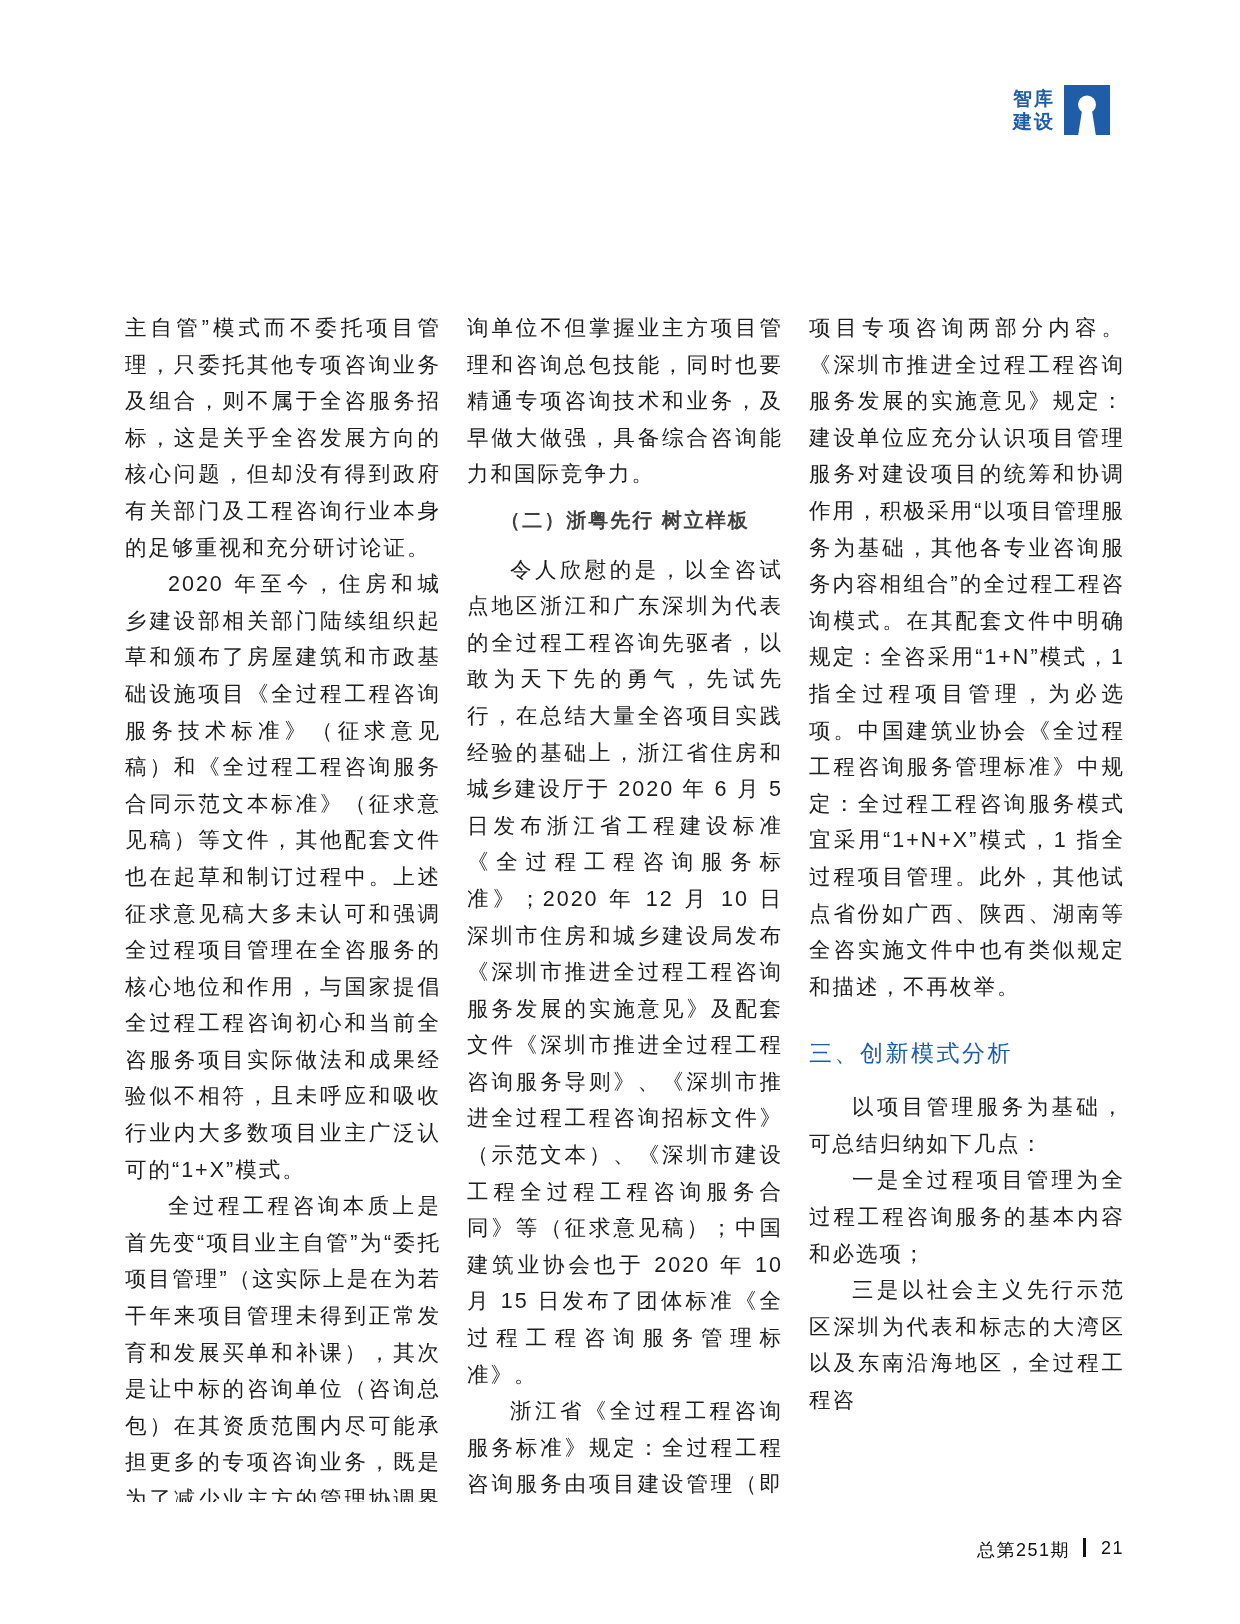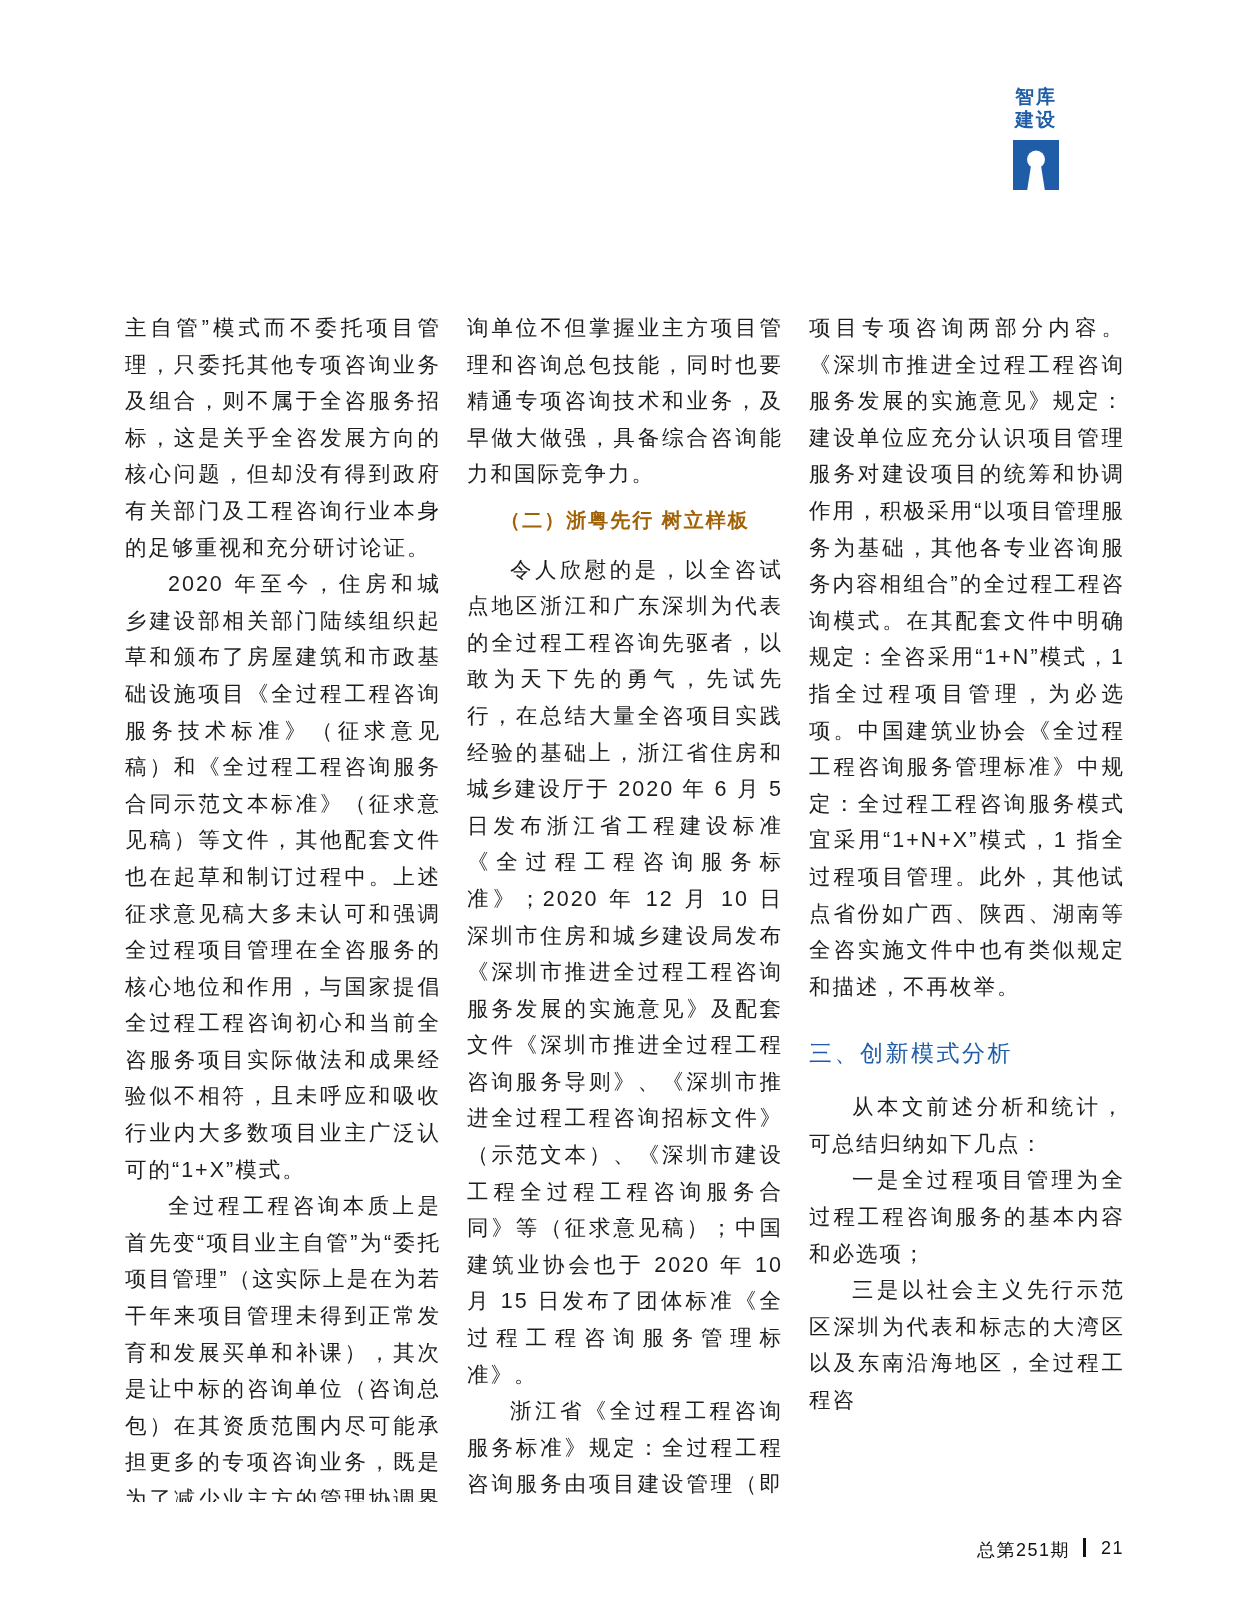--- a/index.html
+++ b/index.html
@@ -4,42 +4,42 @@
 <style>
   html,body{margin:0;padding:0;}
   body{
     width:1240px;height:1624px;position:relative;background:#ffffff;
     font-family:"Liberation Sans","DejaVu Sans",sans-serif;
     -webkit-font-smoothing:antialiased;
   }
   .page{position:absolute;inset:0;background:#ffffff;overflow:hidden;}
 
   
-  .logo{position:absolute;left:1013px;top:85px;display:flex;align-items:center;gap:9px;flex-direction:column;}
+  .logo{position:absolute;left:1013px;top:85px;display:flex;align-items:center;gap:9px;}
   .logo-text{
     color:#1f5da8;font-weight:bold;font-size:19px;line-height:23px;
     letter-spacing:2px;text-align:left;white-space:pre-line;
   }
   .logo-icon{width:46px;height:50px;display:block;}
 
   
   .columns{
     position:absolute;left:125px;top:310px;width:1000px;height:1192px;
     display:flex;gap:26px;
   }
   .column{
     width:316px;height:100%;overflow:hidden;
     font-size:21.5px;line-height:36.6px;color:#1d1d1d;
     text-align:justify;text-justify:inter-character;letter-spacing:2px;
   }
   .col-p{margin:0;text-indent:2em;}
   .col-p.cont{text-indent:0;}
   .col-h-sub{
     font-weight:bold;font-size:20px;text-align:center;text-indent:0;
-    margin:9px 0 13px;letter-spacing:2px;color:#a16207;line-height:36.6px;
+    margin:9px 0 13px;letter-spacing:2px;color:#404040;line-height:36.6px;
   }
   .col-h-blue{
     font-weight:normal;font-size:23px;color:#1f5da8;text-align:left;text-indent:0;
     margin:29px 0 17px;letter-spacing:2.5px;line-height:38px;
   }
 
   
   .footer{
     position:absolute;top:1538px;right:116px;display:flex;align-items:flex-start;
     font-size:18px;color:#111111;letter-spacing:1.5px;
@@ -69,21 +69,21 @@
       </div>
     <div class="column">
         <div class="col-p cont">询单位不但掌握业主方项目管理和咨询总包技能，同时也要精通专项咨询技术和业务，及早做大做强，具备综合咨询能力和国际竞争力。</div>
         <div class="col-h-sub">（二）浙粤先行 树立样板</div>
         <div class="col-p">令人欣慰的是，以全咨试点地区浙江和广东深圳为代表的全过程工程咨询先驱者，以敢为天下先的勇气，先试先行，在总结大量全咨项目实践经验的基础上，浙江省住房和城乡建设厅于 2020 年 6 月 5 日发布浙江省工程建设标准《全过程工程咨询服务标准》；2020 年 12 月 10 日深圳市住房和城乡建设局发布《深圳市推进全过程工程咨询服务发展的实施意见》及配套文件《深圳市推进全过程工程咨询服务导则》、《深圳市推进全过程工程咨询招标文件》（示范文本）、《深圳市建设工程全过程工程咨询服务合同》等（征求意见稿）；中国建筑业协会也于 2020 年 10 月 15 日发布了团体标准《全过程工程咨询服务管理标准》。</div>
         <div class="col-p">浙江省《全过程工程咨询服务标准》规定：全过程工程咨询服务由项目建设管理（即委托全过程项目管理—笔者注）和一项或多项的项目专项咨询组成的咨询服务，包括项目建设管理和</div>
       </div>
     <div class="column">
         <div class="col-p cont">项目专项咨询两部分内容。《深圳市推进全过程工程咨询服务发展的实施意见》规定：建设单位应充分认识项目管理服务对建设项目的统筹和协调作用，积极采用“以项目管理服务为基础，其他各专业咨询服务内容相组合”的全过程工程咨询模式。在其配套文件中明确规定：全咨采用“1+N”模式，1 指全过程项目管理，为必选项。中国建筑业协会《全过程工程咨询服务管理标准》中规定：全过程工程咨询服务模式宜采用“1+N+X”模式，1 指全过程项目管理。此外，其他试点省份如广西、陕西、湖南等全咨实施文件中也有类似规定和描述，不再枚举。</div>
         <div class="col-h-blue">三、创新模式分析</div>
-        <div class="col-p">从本文前述分析和统计，可总结归纳如下几点：</div>
+        <div class="col-p">以项目管理服务为基础，可总结归纳如下几点：</div>
         <div class="col-p">一是全过程项目管理为全过程工程咨询服务的基本内容和必选项；</div>
         <div class="col-p">三是以社会主义先行示范区深圳为代表和标志的大湾区以及东南沿海地区，全过程工程咨</div>
       </div>
   </div>
 
   <div class="footer">
     <span>总第251期</span>
     <span class="footer-sep"></span>
     <span>21</span>
   </div>

